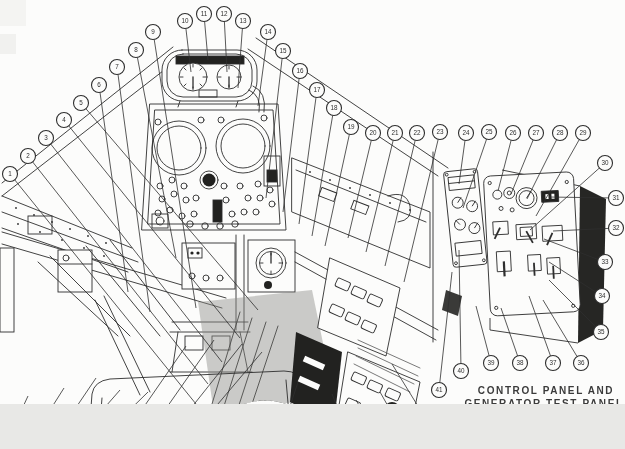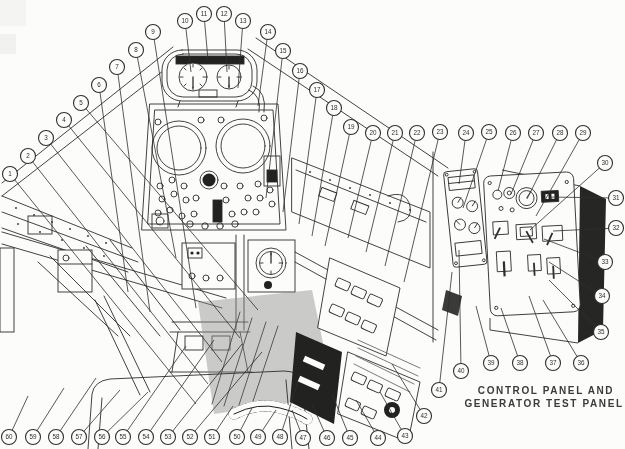--- a/index.html
+++ b/index.html
@@ -1,17 +1,17 @@
 <!DOCTYPE html>
 <html style="--paper: #fcfcfb; --ink: #2e2e2e; --ink-light: #6a6a6a; --dark: #222220; --gray: #8d8d89;"><head>
 <meta charset="utf-8">
 <style>
   html,body{margin:0;padding:0;background:#e8e8e6;}
   .page{
-    position:relative;width:625px;height:449px;margin:0 auto;
+    position:relative;width:625px;height:404px;margin:0 auto;
     background:var(--paper,#fcfcfb);overflow:hidden;
     font-family:"Liberation Sans",sans-serif;
     text-align:center;
   }
   svg{display:block}
   .ink{stroke:var(--ink,#2e2e2e);}
   .ink-light{stroke:var(--ink-light,#6a6a6a);}
   .dark{fill:var(--dark,#222220);}
   .paperfill{fill:var(--paper,#fcfcfb);}
   .grayfill{fill:var(--gray,#8d8d89);}

